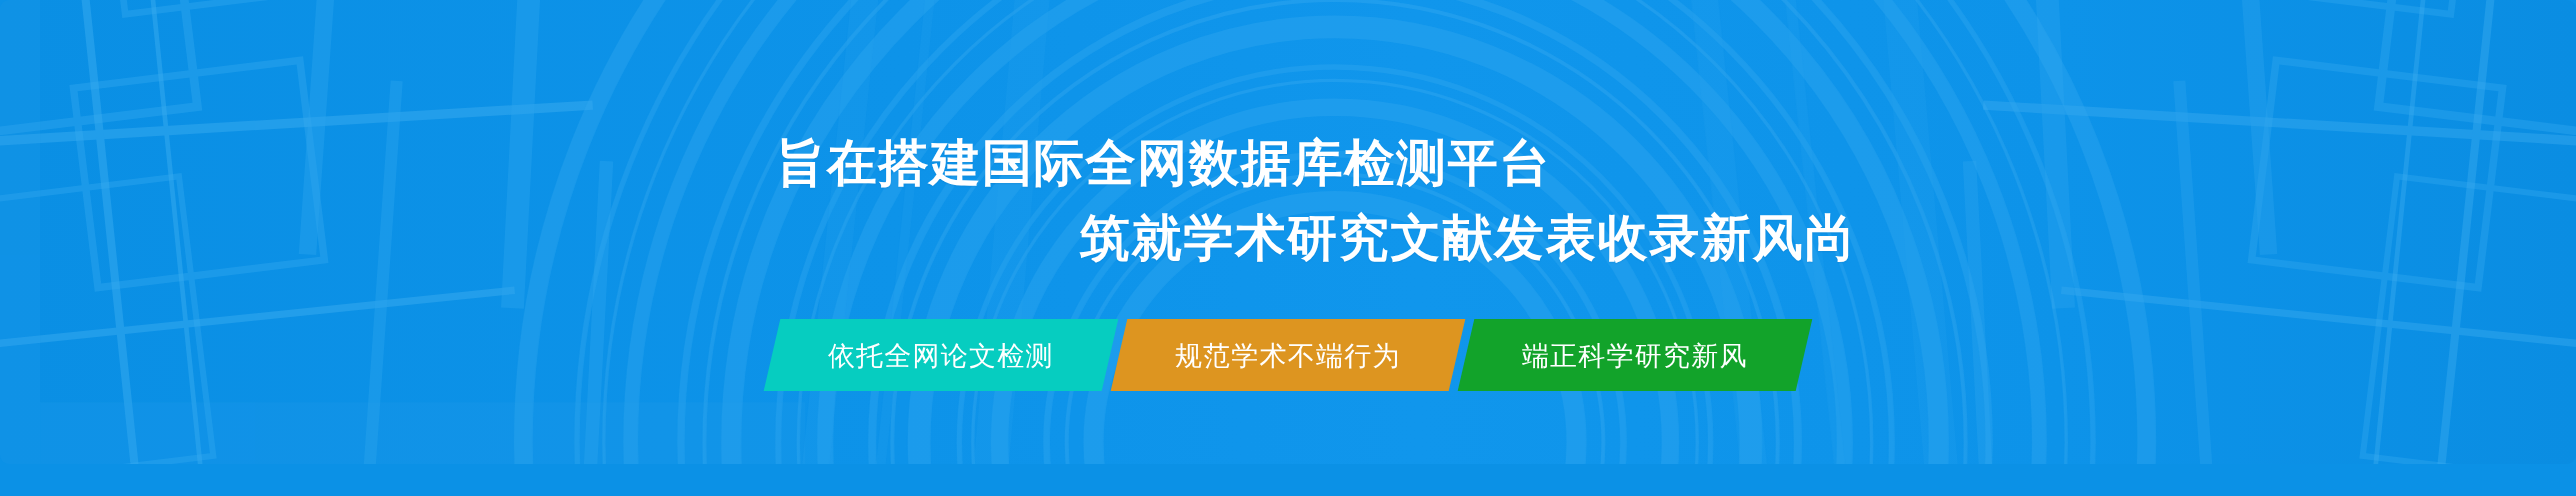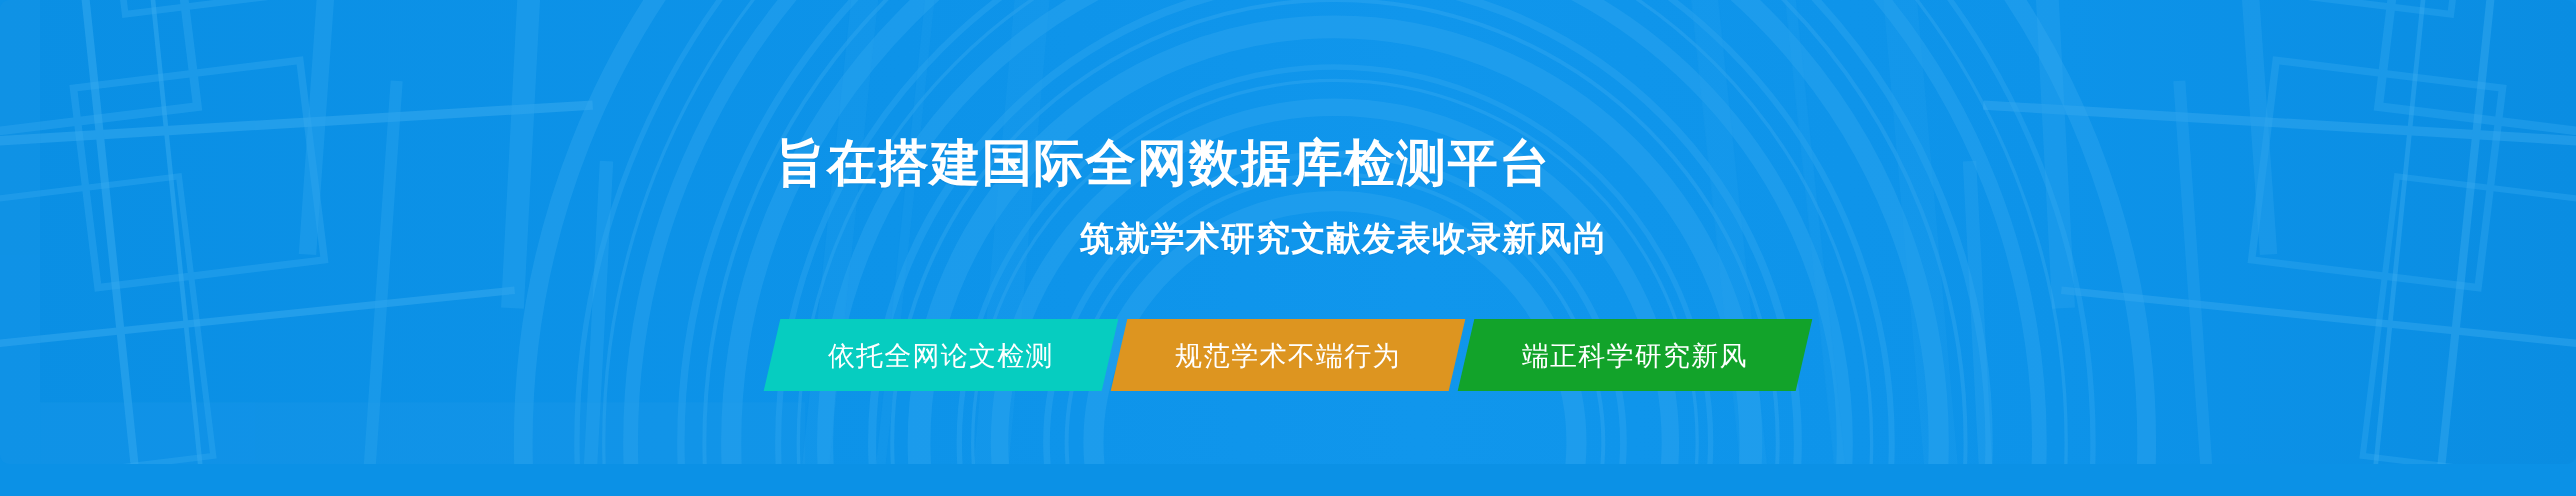--- a/index.html
+++ b/index.html
@@ -35,22 +35,22 @@
     font-weight:700;
     letter-spacing:0.035em;
     line-height:1;
     text-shadow:0 0.7px 1.3px rgba(0,60,120,.10);
   }
   .hl-line-1{
     left:775px; top:138px;
     font-size:50px;
   }
   .hl-line-2{
-    left:1080px; top:221px;
-    font-size:34px;
+    left:1080px; top:213px;
+    font-size:50px;
   }
 
   
   .tabstrip{
     position:absolute;
     left:757px; top:319px;
     width:1047px; height:74px;
     z-index:45;
     display:flex;
     align-items:stretch;

